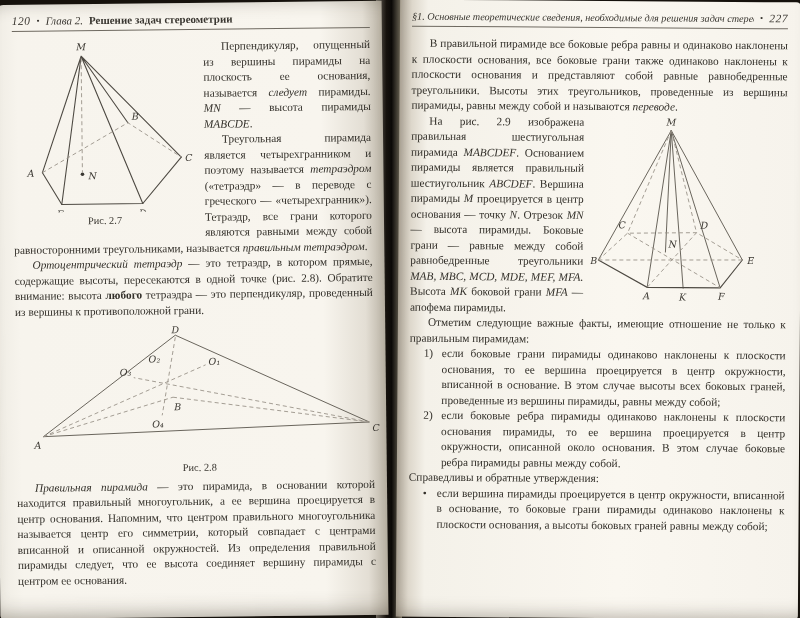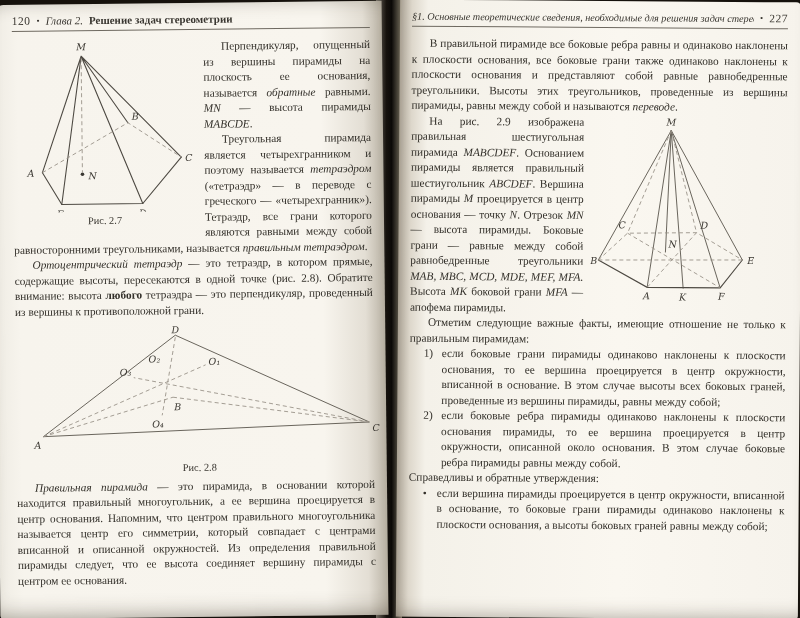--- a/index.html
+++ b/index.html
@@ -28,21 +28,21 @@
     background:linear-gradient(to right,#aaa294 0%,#ddd7cb 3%,#f4f1e9 7%,#faf7f0 55%,#f6f3ec 100%);
     border-radius:0 6px 4px 0;
     transform:rotate(0.4deg);
     box-shadow:inset 0 -14px 18px -13px rgba(60,50,35,.4);
     padding:10px 14px 0 12px;box-sizing:border-box;
   }
   .running-head{
     display:flex;align-items:baseline;gap:6px;
     font-size:11px;color:#3a3731;white-space:nowrap;
   }
-  .running-head .num{font-size:11.5px;letter-spacing:.5px;}
+  .running-head .num{font-size:11.5px;letter-spacing:.5px;font-style:italic;}
   .running-head .dot{font-size:9px;position:relative;top:-1px;}
   .rh-italic{font-style:italic;}
   .rh-bold{font-weight:700;}
   .rh-right{overflow:hidden;}
   .rh-title{font-style:italic;font-size:10.2px;flex:1 1 auto;white-space:nowrap;overflow:hidden;}
   .head-rule{height:1px;background:#6e6960;margin-top:4px;}
   .content{
     margin-top:9px;font-size:11.3px;line-height:15.5px;
     text-align:justify;color:#33302a;
   }
@@ -96,21 +96,21 @@
         <text class="vlabel" x="14" y="136">A</text>
         <text class="vlabel" x="119" y="80">B</text>
         <text class="vlabel" x="172" y="122">C</text>
         <text class="vlabel" x="125" y="177">D</text>
         <text class="vlabel" x="43" y="177">E</text>
         <text class="vlabel" x="75" y="139">N</text>
       </svg>
       <figcaption>Рис. 2.7</figcaption>
     </figure>
 
-    <p><span>Перпендикуляр, опущенный из вершины пирамиды на плоскость ее основания, называется </span><span class="seg-i">обратные</span><span> равными. </span><span class="seg-i">MN</span><span> — высота пирамиды </span><span class="seg-i">MABCDE</span><span>.</span></p>
+    <p><span>Перпендикуляр, опущенный из вершины пирамиды на плоскость ее основания, называется </span><span class="seg-i">следует</span><span> пирамиды. </span><span class="seg-i">MN</span><span> — высота пирамиды </span><span class="seg-i">MABCDE</span><span>.</span></p>
     <p><span>Треугольная пирамида является четырехгранником и поэтому называется </span><span class="seg-i">тетраэдром</span><span> («тетраэдр» — в переводе с греческого — «четырехгранник»). Тетраэдр, все грани которого являются равными между собой равносторонними треугольниками, называется </span><span class="seg-i">правильным тетраэдром</span><span>.</span></p>
     <p><span class="seg-i">Ортоцентрический тетраэдр</span><span> — это тетраэдр, в котором прямые, содержащие высоты, пересекаются в одной точке (рис. 2.8). Обратите внимание: высота </span><span class="seg-b">любого</span><span> тетраэдра — это перпендикуляр, проведенный из вершины к противоположной грани.</span></p>
 
     <figure class="fig-center">
       <svg viewBox="0 0 366 134" width="366" height="134">
 
         <path class="sline-thin" d="M27,110 L160,10 L353,99 L27,110"></path>
 
         <path class="dline" d="M27,110 L157,72"></path>
         <path class="dline" d="M157,72 L353,99"></path>

